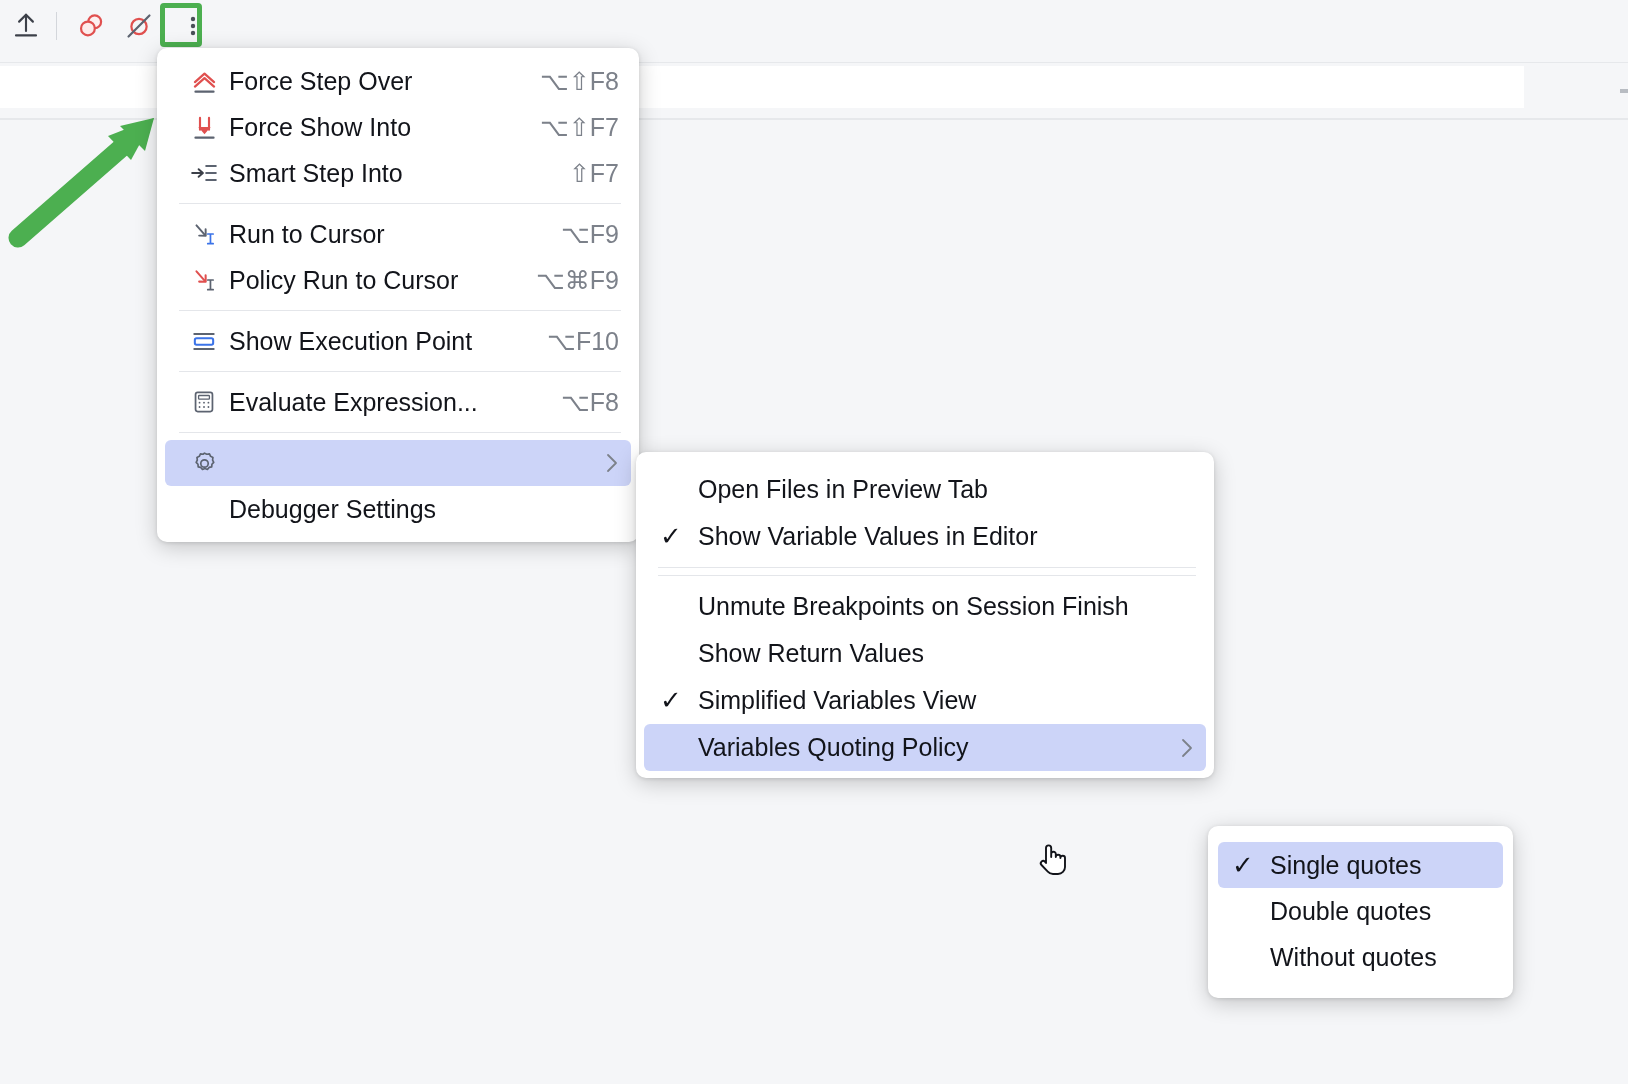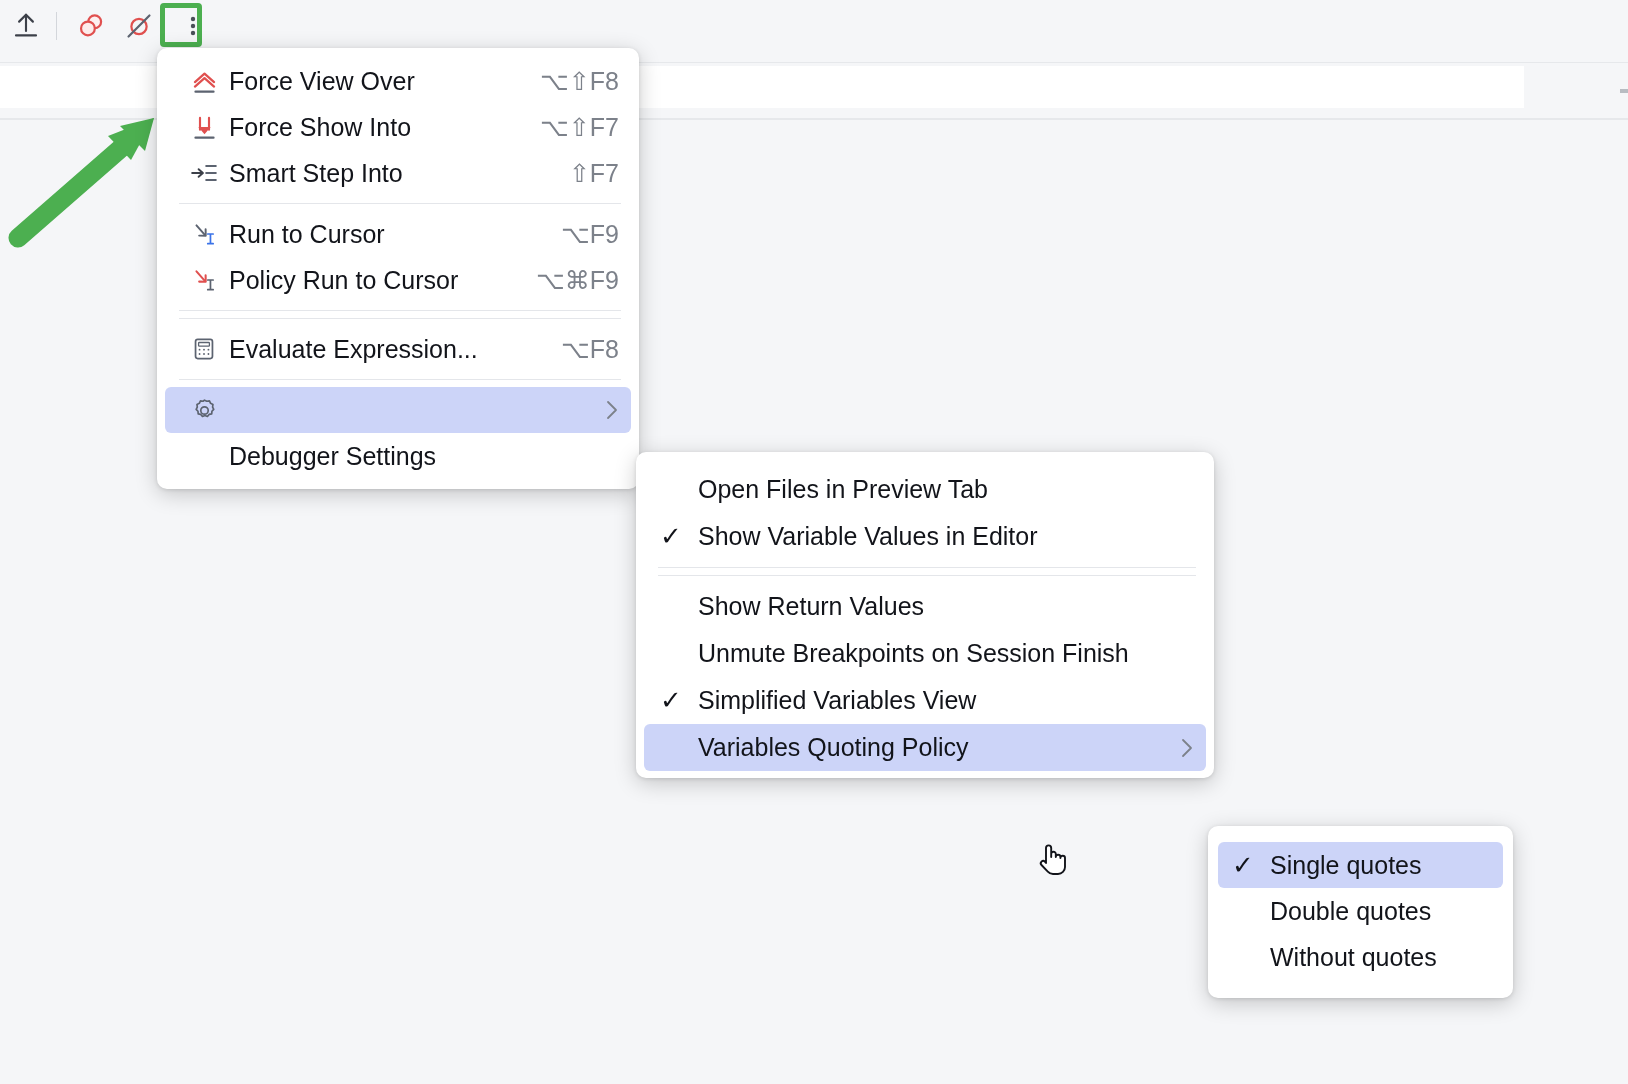--- a/index.html
+++ b/index.html
@@ -244,21 +244,21 @@
 <div class="menu" id="menu-step">
 
   <div class="menu-item">
     <span class="mi-icon">
       <svg width="27" height="27" viewBox="0 0 24 24" fill="none">
         <path d="M3.5 12.5 L12 5 L20.5 12.5" stroke="#e0504f" stroke-width="2" stroke-linecap="round" stroke-linejoin="round"></path>
         <path d="M3.5 16.5 L12 9 L20.5 16.5" stroke="#e0504f" stroke-width="2" stroke-linecap="round" stroke-linejoin="round"></path>
         <path d="M4 21 L20 21" stroke="#5c6370" stroke-width="2" stroke-linecap="round"></path>
       </svg>
     </span>
-    <span class="mi-label">Force View Over</span>
+    <span class="mi-label">Force Step Over</span>
     <span class="mi-shortcut">⌥⇧F8</span>
   </div>
 
   <div class="menu-item">
     <span class="mi-icon">
       <svg width="27" height="27" viewBox="0 0 24 24" fill="none">
         <path d="M8 3.5 L8 14" stroke="#e0504f" stroke-width="1.9" stroke-linecap="round"></path>
         <path d="M16 3.5 L16 14" stroke="#e0504f" stroke-width="1.9" stroke-linecap="round"></path>
         <path d="M12 18 L6.5 11.5 L17.5 11.5 Z" fill="#e0504f"></path>
         <path d="M4 21 L20 21" stroke="#5c6370" stroke-width="2" stroke-linecap="round"></path>
@@ -303,20 +303,31 @@
         <path d="M8.5 14.5 L14.6 14.6 L14.5 8.5" stroke="#e0504f" stroke-width="1.9" stroke-linecap="round" stroke-linejoin="round" fill="none"></path>
         <path d="M16.5 13 L21.5 13 M16.5 22 L21.5 22 M19 13 L19 22" stroke="#5c6370" stroke-width="1.6" stroke-linecap="round"></path>
       </svg>
     </span>
     <span class="mi-label">Policy Run to Cursor</span>
     <span class="mi-shortcut">⌥⌘F9</span>
   </div>
 
   <div class="separator"></div>
 
+  <div class="menu-item">
+    <span class="mi-icon">
+      <svg width="28" height="26" viewBox="0 0 26 24" fill="none">
+        <path d="M4 5.5 L22 5.5" stroke="#5c6370" stroke-width="1.9" stroke-linecap="round"></path>
+        <rect x="4.5" y="9.5" width="17" height="6" rx="1.6" stroke="#3b73e8" stroke-width="1.9" fill="none"></rect>
+        <path d="M4 19.5 L22 19.5" stroke="#5c6370" stroke-width="1.9" stroke-linecap="round"></path>
+      </svg>
+    </span>
+    <span class="mi-label">Show Execution Point</span>
+    <span class="mi-shortcut">⌥F10</span>
+  </div>
 
   <div class="separator"></div>
 
   <div class="menu-item">
     <span class="mi-icon">
       <svg width="26" height="26" viewBox="0 0 24 24" fill="none">
         <rect x="4.2" y="3.2" width="15.6" height="17.6" rx="2" stroke="#5c6370" stroke-width="1.6" fill="none"></rect>
         <rect x="7" y="6" width="10" height="3.4" rx="0.7" stroke="#5c6370" stroke-width="1.2" fill="none"></rect>
         <circle cx="7.9" cy="12.6" r="0.85" fill="#5c6370"></circle>
         <circle cx="12" cy="12.6" r="0.85" fill="#5c6370"></circle>
@@ -365,26 +376,26 @@
     <span class="mi-label">Show Variable Values in Editor</span>
   </div>
 
   <div class="separator"></div>
 
 
   <div class="separator"></div>
 
   <div class="menu-item">
     <span class="mi-check"></span>
+    <span class="mi-label">Unmute Breakpoints on Session Finish</span>
+  </div>
+
+  <div class="menu-item">
+    <span class="mi-check"></span>
     <span class="mi-label">Show Return Values</span>
-  </div>
-
-  <div class="menu-item">
-    <span class="mi-check"></span>
-    <span class="mi-label">Unmute Breakpoints on Session Finish</span>
   </div>
 
   <div class="menu-item">
     <span class="mi-check">✓</span>
     <span class="mi-label">Simplified Variables View</span>
   </div>
 
 
   <div class="menu-item selected">
     <span class="mi-check"></span>

